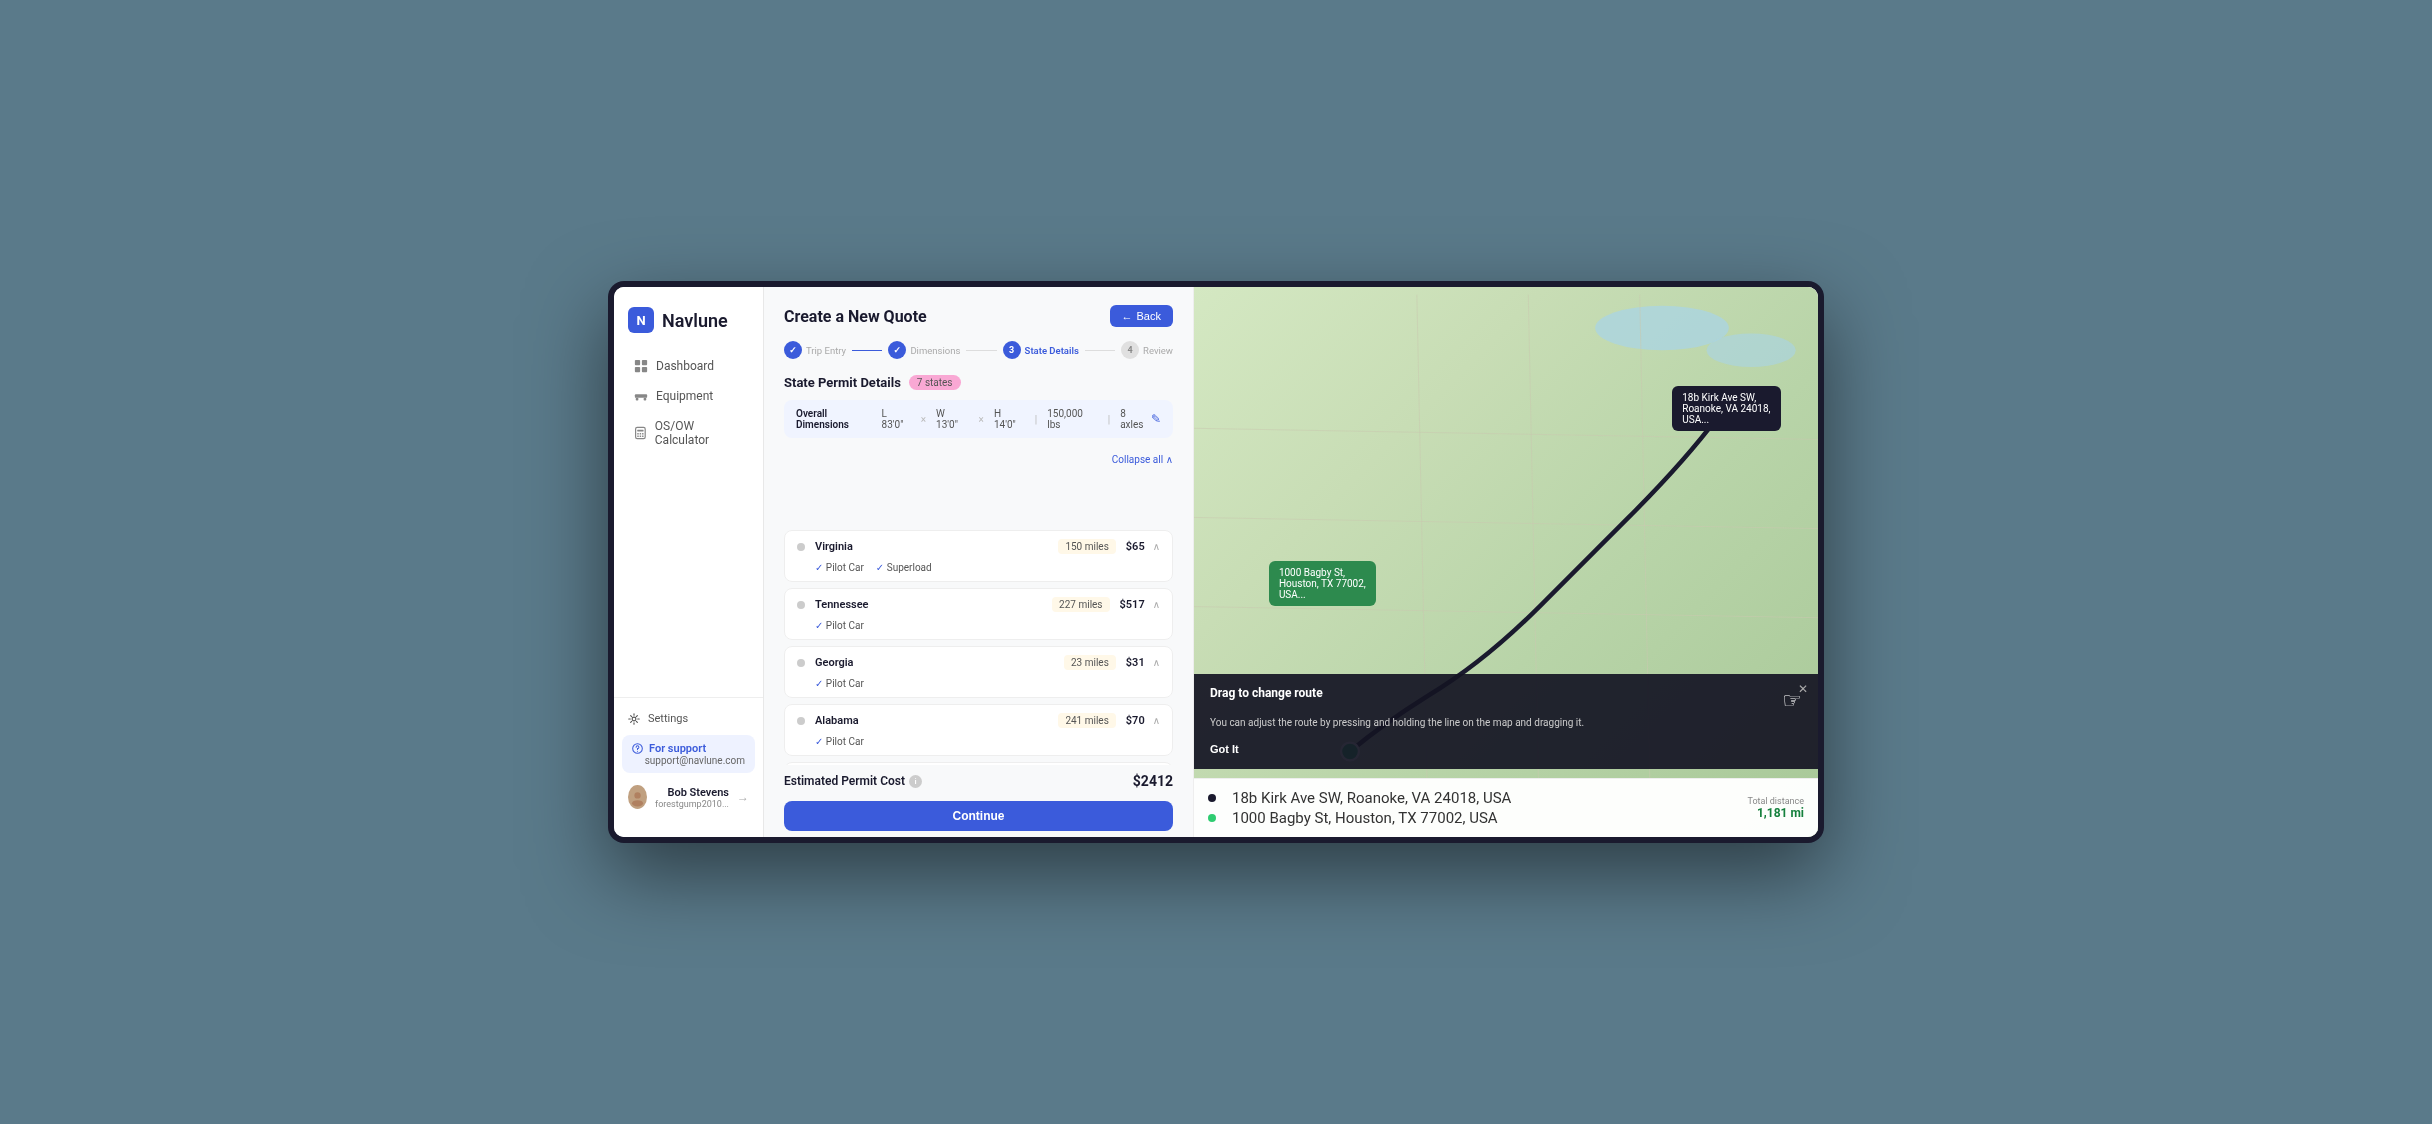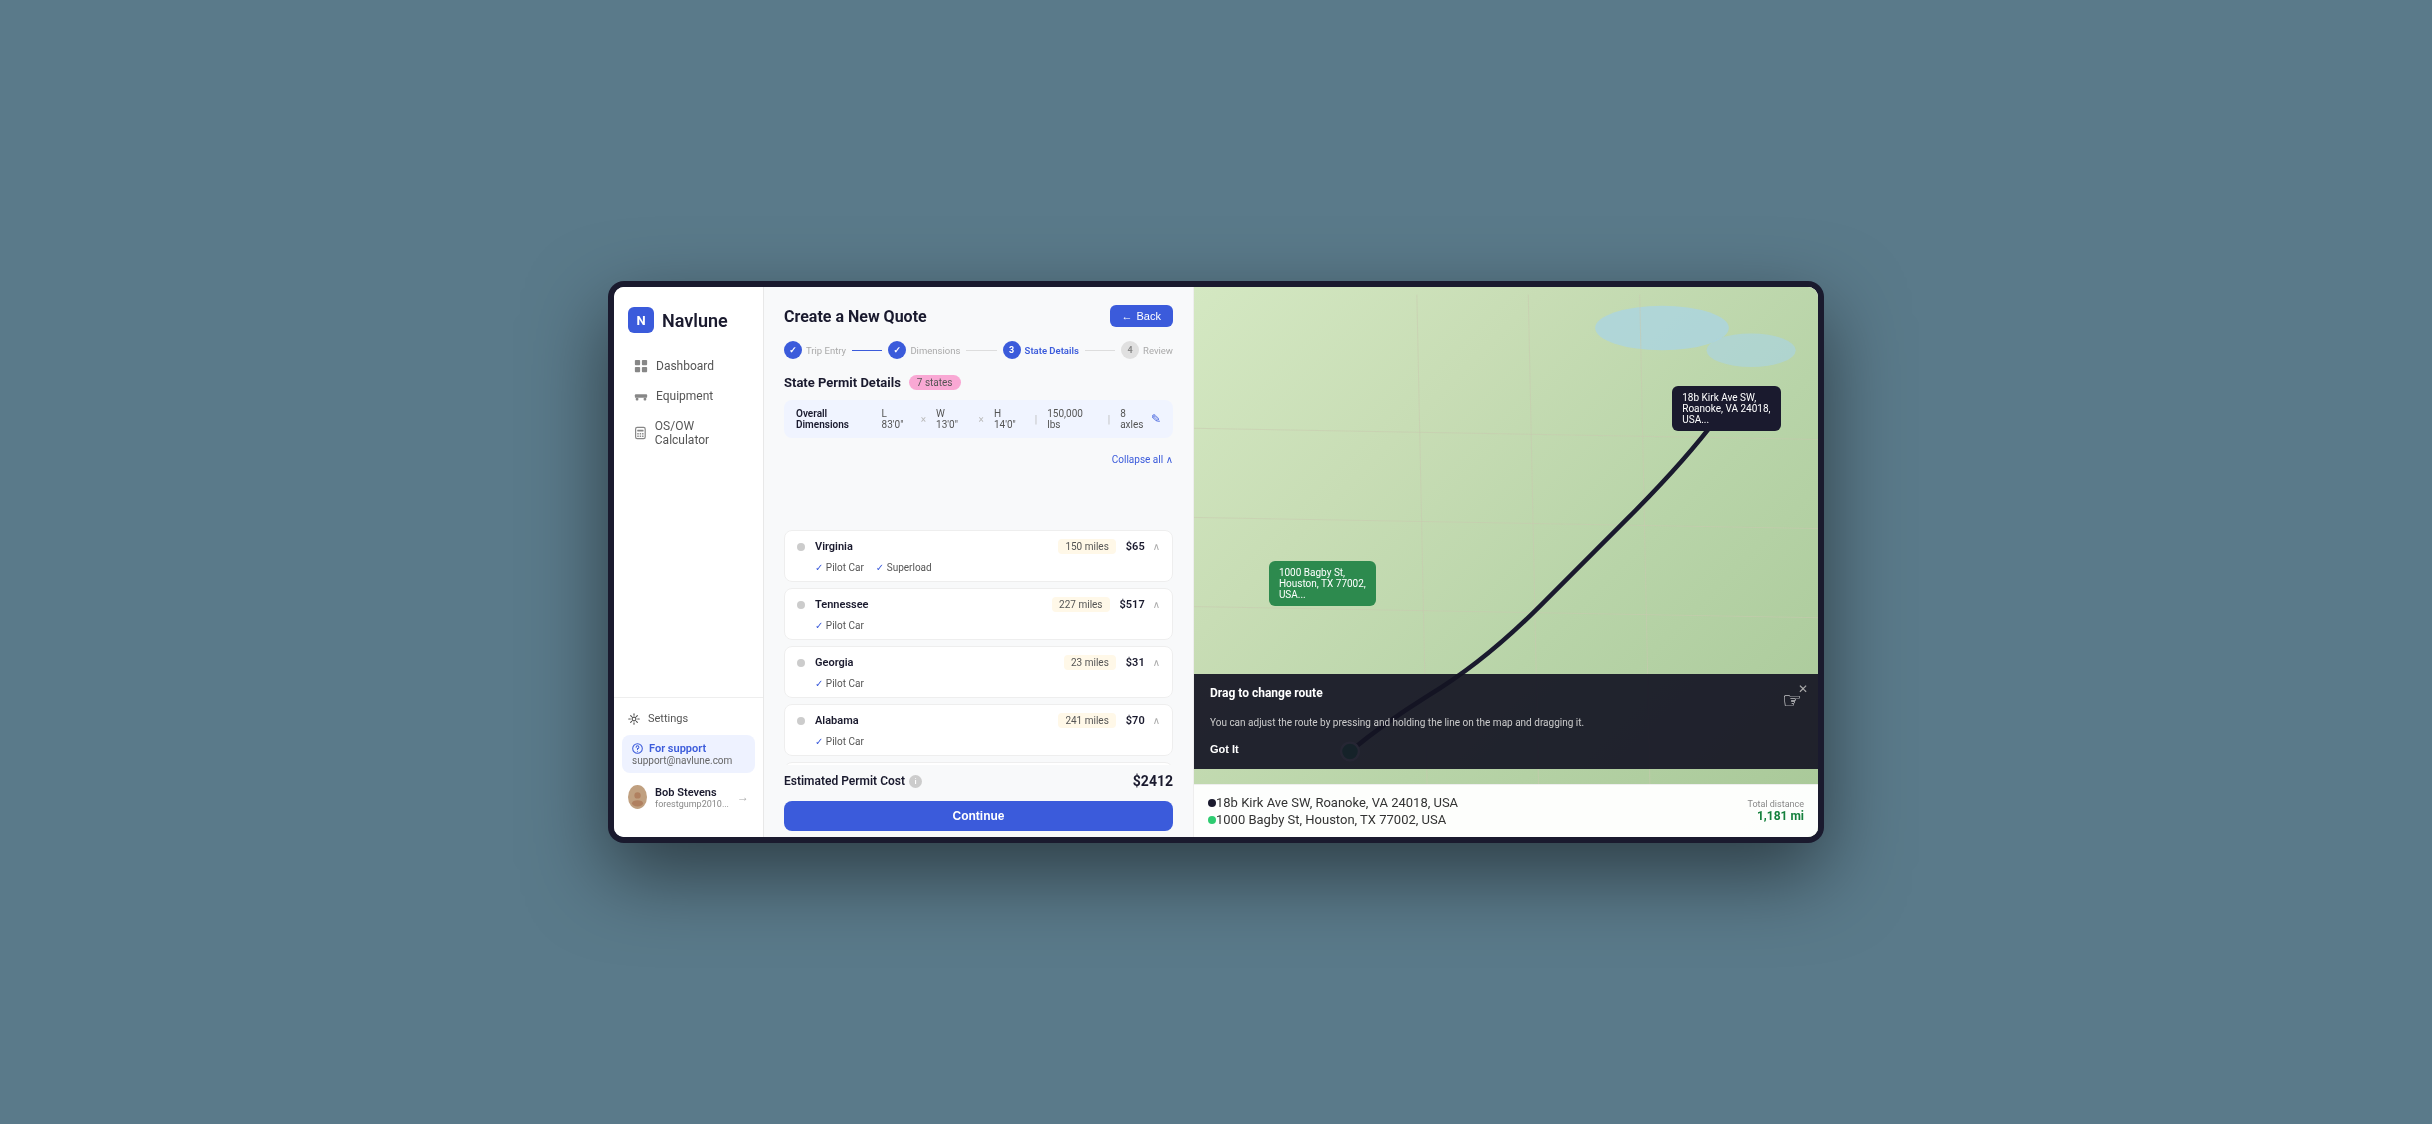--- a/index.html
+++ b/index.html
@@ -75,20 +75,21 @@
     }
     .nav-icon {
       width: 14px;
       height: 14px;
       opacity: 0.7;
     }
     .sidebar-bottom {
       margin-top: auto;
       padding: 8px 0;
       border-top: 1px solid #eee;
+      text-align: right;
     }
     .settings-item {
       display: flex;
       align-items: center;
       gap: 8px;
       padding: 6px 14px;
       cursor: pointer;
       font-size: 11px;
       color: #555;
     }
@@ -402,22 +403,22 @@
       border-top: 1px solid #eee;
       padding: 8px 14px;
       display: flex;
       align-items: center;
       justify-content: space-between;
     }
     .route-points { flex: 1; }
     .route-point {
       display: flex;
       align-items: center;
-      gap: 0;
-      font-size: 13px;
+      gap: 16px;
+      font-size: 15px;
       color: #333;
       margin: 2px 0;
     }
     .route-dot { width: 8px; height: 8px; border-radius: 50%; flex-shrink: 0; }
     .route-dot.dark { background: #1a1a2e; }
     .route-dot.green { background: #2ecc71; }
     .total-distance { text-align: right; }
     .dist-label { font-size: 9px; color: #888; }
     .dist-value { font-size: 12px; font-weight: 700; color: #15803d; }
 

